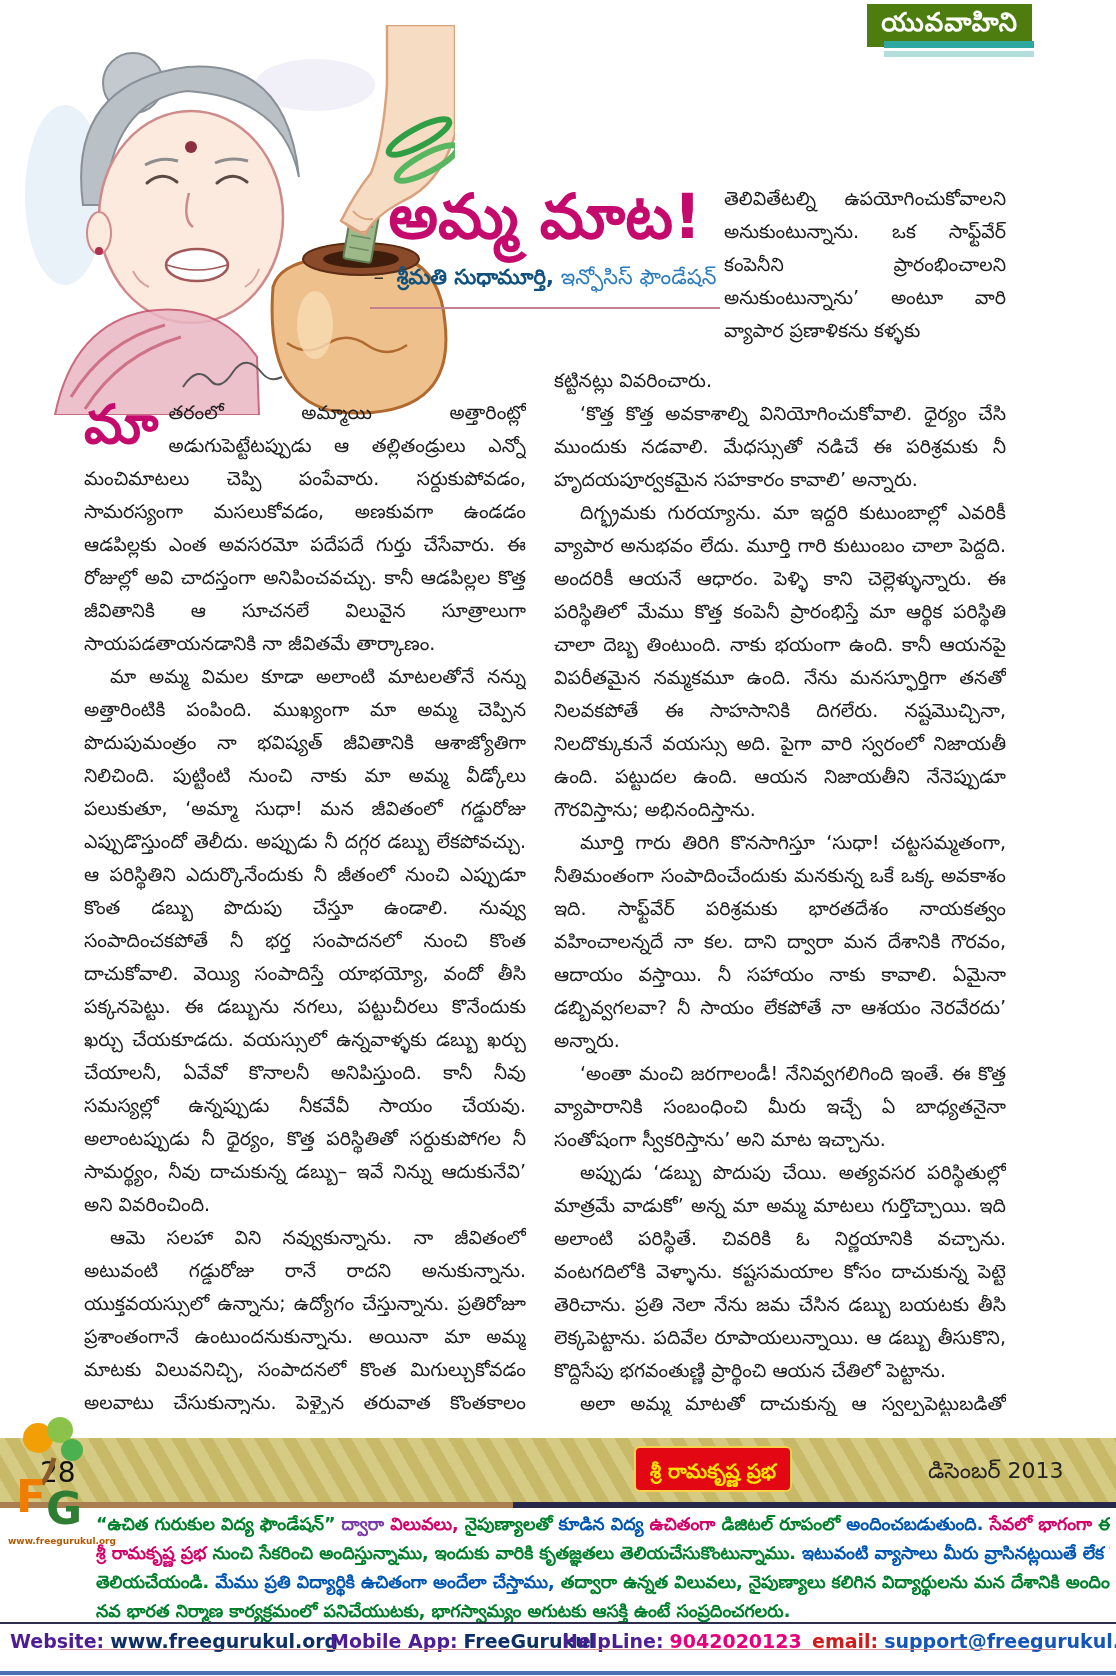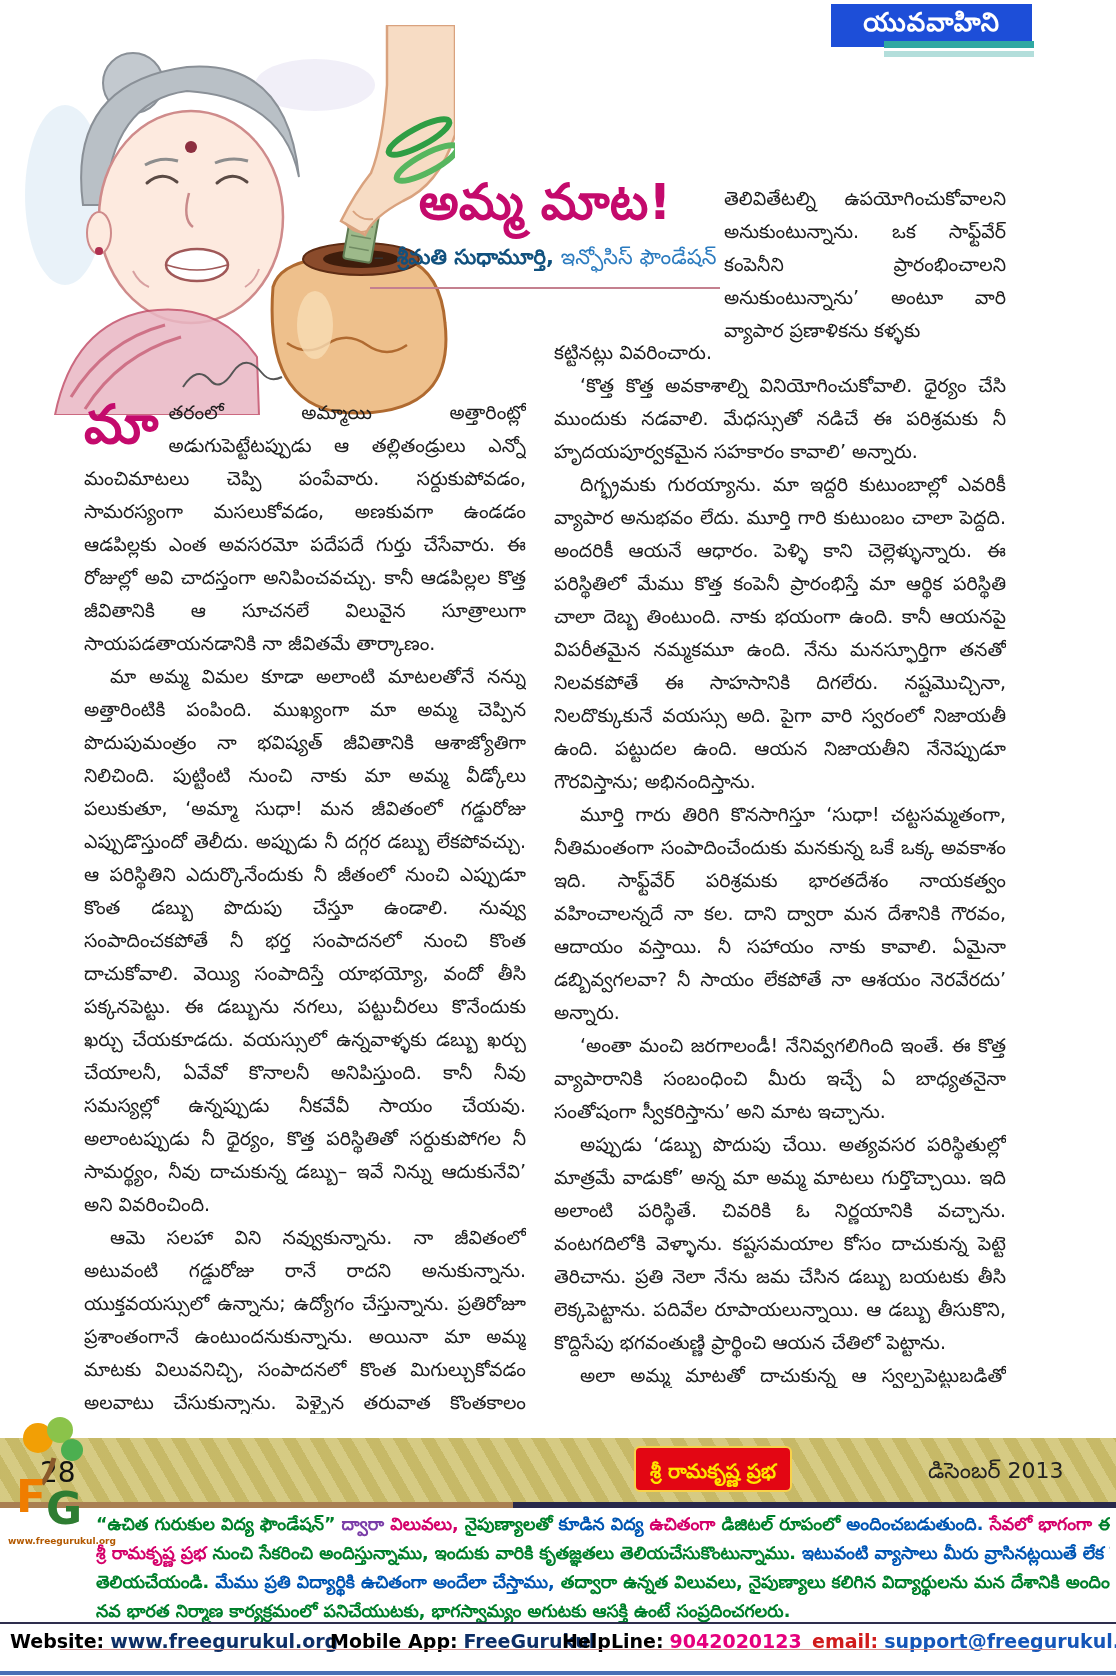--- a/index.html
+++ b/index.html
@@ -1,39 +1,39 @@
 <!DOCTYPE html>
 <html><head>
 <meta charset="utf-8">
 <style>
   html,body{margin:0;padding:0;background:#e8e8e8;}
   #page{position:relative;width:1116px;height:1676px;background:#ffffff;overflow:hidden;
         font-family:"DejaVu Sans","Liberation Sans",sans-serif;color:#1c1c1c;}
 
   
-  .masthead{position:absolute;top:4px;right:84px;background:#1d4ed8;color:#fff;
-            font-size:26px;font-weight:bold;padding:3px 32px;letter-spacing:1px;}
+  .masthead{position:absolute;top:4px;right:84px;background:#4d7c0f;color:#fff;
+            font-size:26px;font-weight:bold;padding:3px 14px;letter-spacing:1px;}
   .stripe1{position:absolute;top:41px;right:82px;width:150px;height:7px;background:#2fa8a2;}
   .stripe2{position:absolute;top:51px;right:82px;width:150px;height:6px;background:#b3dedb;}
 
   
   .title-block{position:absolute;left:370px;top:176px;width:350px;text-align:center;}
-  .title-block h1{margin:0;font-size:50px;line-height:1.05;font-weight:bold;color:#c40a6c;}
+  .title-block h1{margin:8px;font-size:62px;line-height:1.05;font-weight:bold;color:#c40a6c;}
   .byline{margin-top:16px;font-size:21px;white-space:nowrap;}
   .byline .dash{color:#333;margin-right:6px;}
   .byline .author{color:#11517e;font-weight:bold;}
   .byline .org{color:#2b7bbf;}
   .byline-rule{margin-top:13px;height:2px;background:#c4808f;}
 
   
   .bodytext{font-size:19px;line-height:33px;text-align:justify;color:#1c1c1c;}
   .col-left{position:absolute;left:84px;top:396px;width:442px;height:1018px;overflow:hidden;}
   .rc-a{position:absolute;left:554px;top:82px;width:452px;height:101px;overflow:hidden;}
   .rc-b{position:absolute;left:724px;top:182px;width:282px;height:170px;overflow:hidden;}
-  .rc-c{position:absolute;left:554px;top:336px;width:452px;height:1052px;overflow:hidden;}
+  .rc-c{position:absolute;left:554px;top:364px;width:452px;height:1052px;overflow:hidden;}
   .para{margin:0;text-indent:26px;}
   .para.noindent{text-indent:0;}
   .dropcap{float:left;font-size:54px;line-height:50px;font-weight:bold;color:#c40a6c;margin:4px 10px 0 0;}
   .credit{position:absolute;left:700px;top:1402px;width:300px;text-align:right;
           color:#1b6fae;font-size:21px;}
 
   
   .band{position:absolute;left:0;top:1438px;width:1116px;height:64px;background:#cfc26f;
         background-image:repeating-linear-gradient(60deg,rgba(255,255,255,.14) 0 12px,rgba(140,122,48,.12) 12px 24px);}
   .band-underline{position:absolute;left:0;top:1502px;width:1116px;height:6px;
@@ -47,21 +47,21 @@
   
   .logo{position:absolute;left:8px;top:1412px;width:88px;text-align:center;}
   .logo-caption{font-size:9px;color:#b35900;font-weight:bold;margin-top:2px;}
   .promo-lines{position:absolute;left:96px;top:1510px;width:1014px;font-size:17.5px;font-weight:bold;}
   .pline{height:29px;line-height:29px;white-space:nowrap;overflow:hidden;}
   .seg.green{color:#00802b}.seg.magenta{color:#d4006a}.seg.blue{color:#0056b3}
   .seg.purple{color:#7a3da8}
   .div1{position:absolute;left:0;top:1622px;width:1116px;height:2px;background:#2e2e4e;}
   .contacts{position:absolute;left:0;top:1630px;width:1116px;font-size:19px;font-weight:bold;}
   .contacts .item{position:absolute;white-space:nowrap;}
-  .c-label{color:#000000;margin-right:6px;}
+  .c-label{color:#4c1d95;margin-right:6px;}
   .c-label.red{color:#d01c1c;}
   .c-val{color:#0d2f66;}
   .c-val.magenta{color:#e5007d;}
   .c-val.blue{color:#1456b8;}
   .div2{position:absolute;left:60px;top:1649px;width:996px;height:1px;background:#d89090;}
   .note{position:absolute;left:0;top:1652px;width:1116px;text-align:center;font-size:16px;color:#222;}
   .note .stars{color:#111;margin:0 14px;}
   .bottom-rule{position:absolute;left:0;top:1671px;width:1116px;height:4px;background:#4a6fb5;}
   .illu{position:absolute;left:15px;top:25px;}
 </style>

